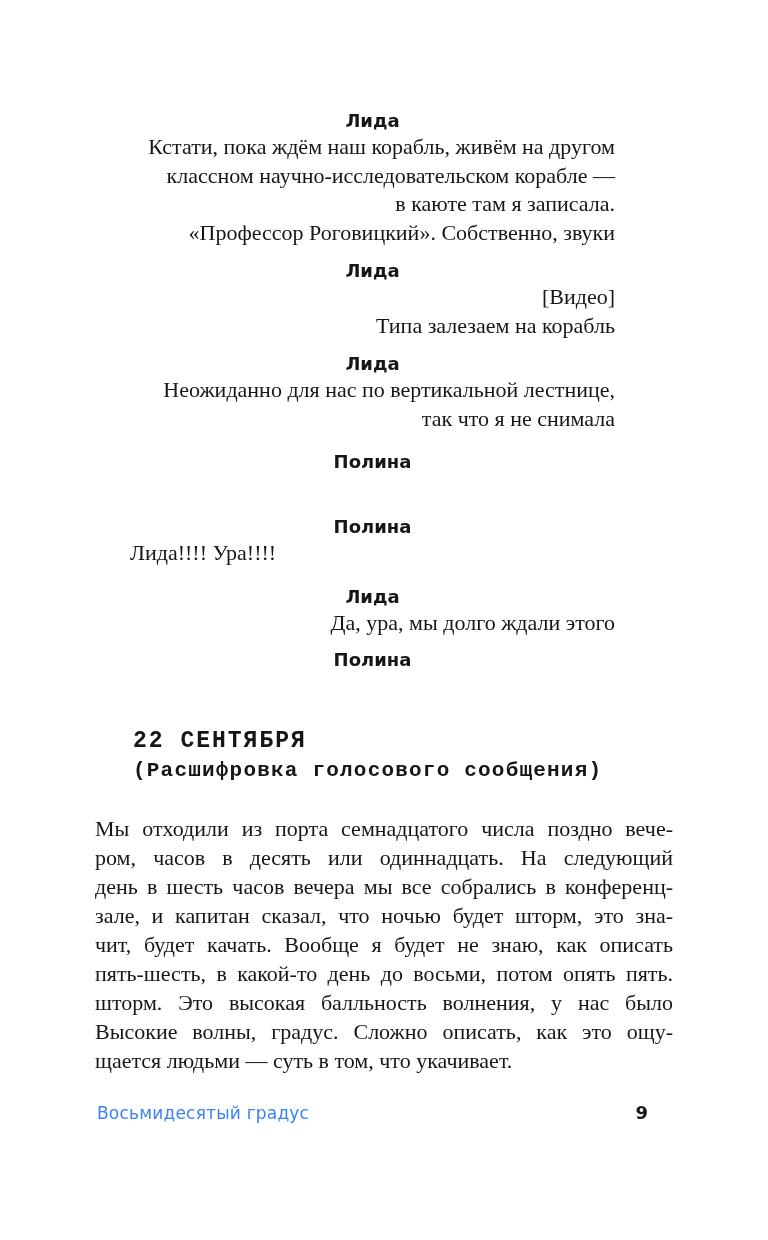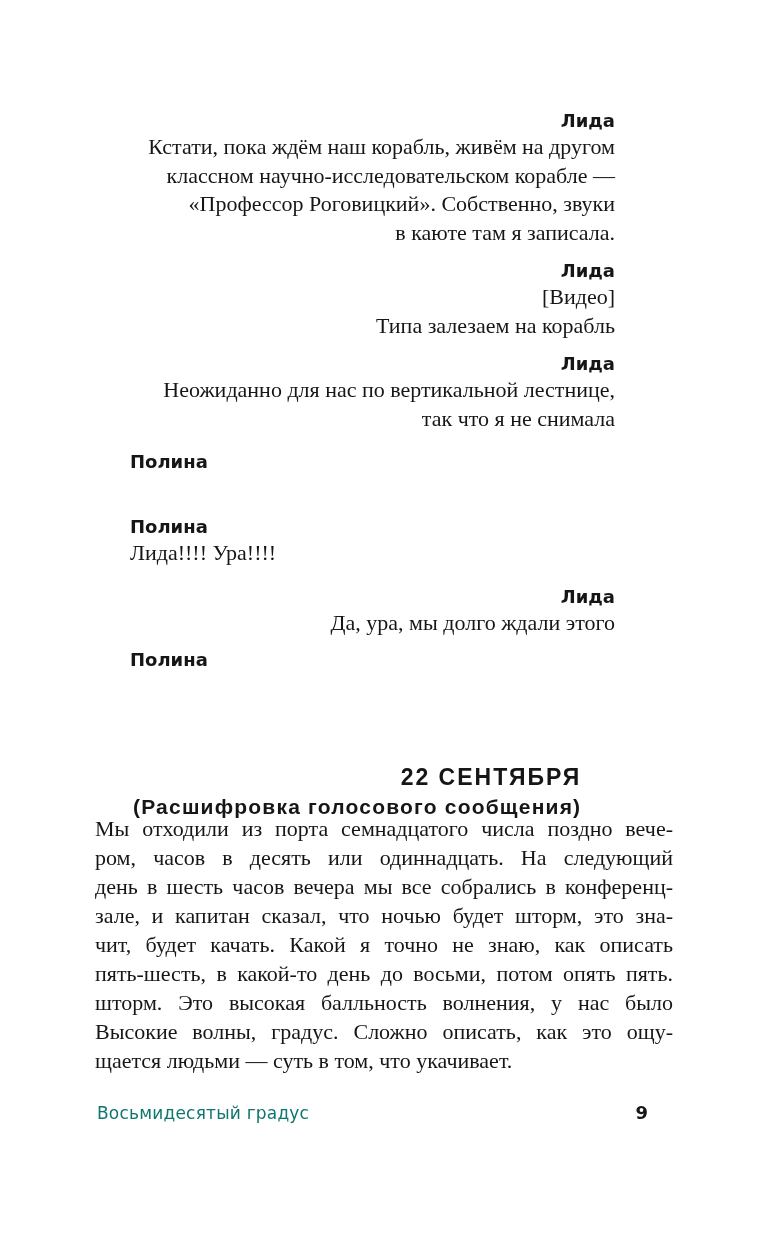--- a/index.html
+++ b/index.html
@@ -19,42 +19,42 @@
     width:485px;
   }
   .chat-block.align-right{ text-align:right; }
   .chat-block.align-left{ text-align:left; }
   .speaker{
     font-family:"DejaVu Sans", sans-serif;
     font-weight:bold;
     font-size:18px;
     line-height:24px;
     white-space:nowrap;
+    text-align:center;
   }
   .msg-line{
     font-size:22px;
     line-height:28.5px;
     white-space:nowrap;
   }
   .chat-block.align-right .msg-line{ direction:ltr; }
   
   .b1{ top:109px; }
   .b2{ top:259px; }
   .b3{ top:352px; }
   .b4{ top:450px; }
   .b5{ top:515px; }
   .b6{ top:585px; }
   .b7{ top:648px; }
   
   .section-heading{
     position:absolute;
-    left:133px; top:762px;
-    font-family:Liberation Sans, sans-serif;
+    left:133px; top:726px;
+    font-family:Liberation Mono, monospace;
     font-weight:bold;
-    text-align:right;
   }
   .section-title{
     font-size:23px;
     line-height:30px;
     letter-spacing:2px;
     white-space:nowrap;
   }
   .section-subtitle{
     font-size:21px;
     line-height:30px;
@@ -85,43 +85,43 @@
     width:768px;
     height:24px;
   }
   .running-title{
     position:absolute;
     left:97px;
     font-family:"DejaVu Sans", sans-serif;
     font-size:17px;
     line-height:24px;
     letter-spacing:0.2px;
-    color:#0f766e;
+    color:#3b82f6;
     white-space:nowrap;
   }
   .page-number{
     position:absolute;
     right:120px;
     font-family:"DejaVu Sans", sans-serif;
     font-weight:bold;
     font-size:18px;
     line-height:24px;
   }
 </style>
 </head>
 <body>
 
 <div class="page">
 
   <div class="chat-block align-right b1">
     <div class="speaker">Лида</div>
     <div class="msg-line">Кстати, пока ждём наш корабль, живём на другом</div>
     <div class="msg-line">классном научно-исследовательском корабле —</div>
+    <div class="msg-line">в каюте там я записала.</div>
     <div class="msg-line">«Профессор Роговицкий». Собственно, звуки</div>
-    <div class="msg-line">в каюте там я записала.</div>
   </div>
 
   <div class="chat-block align-right b2">
     <div class="speaker">Лида</div>
     <div class="msg-line">[Видео]</div>
     <div class="msg-line">Типа залезаем на корабль</div>
   </div>
 
   <div class="chat-block align-right b3">
     <div class="speaker">Лида</div>
@@ -150,21 +150,21 @@
   <div class="section-heading">
     <div class="section-title">22 СЕНТЯБРЯ</div>
     <div class="section-subtitle">(Расшифровка голосового сообщения)</div>
   </div>
 
   <div class="paragraph">
     <div class="para-line">Мы отходили из порта семнадцатого числа поздно вече-</div>
     <div class="para-line">ром, часов в десять или одиннадцать. На следующий</div>
     <div class="para-line">день в шесть часов вечера мы все собрались в конференц-</div>
     <div class="para-line">зале, и капитан сказал, что ночью будет шторм, это зна-</div>
-    <div class="para-line">чит, будет качать. Какой я точно не знаю, как описать</div>
+    <div class="para-line">чит, будет качать. Вообще я будет не знаю, как описать</div>
     <div class="para-line">пять-шесть, в какой-то день до восьми, потом опять пять.</div>
     <div class="para-line">шторм. Это высокая балльность волнения, у нас было</div>
     <div class="para-line">Высокие волны, градус. Сложно описать, как это ощу-</div>
     <div class="para-line last">щается людьми — суть в том, что укачивает.</div>
   </div>
 
   <div class="footer">
     <div class="running-title">Восьмидесятый градус</div>
     <div class="page-number">9</div>
   </div>

